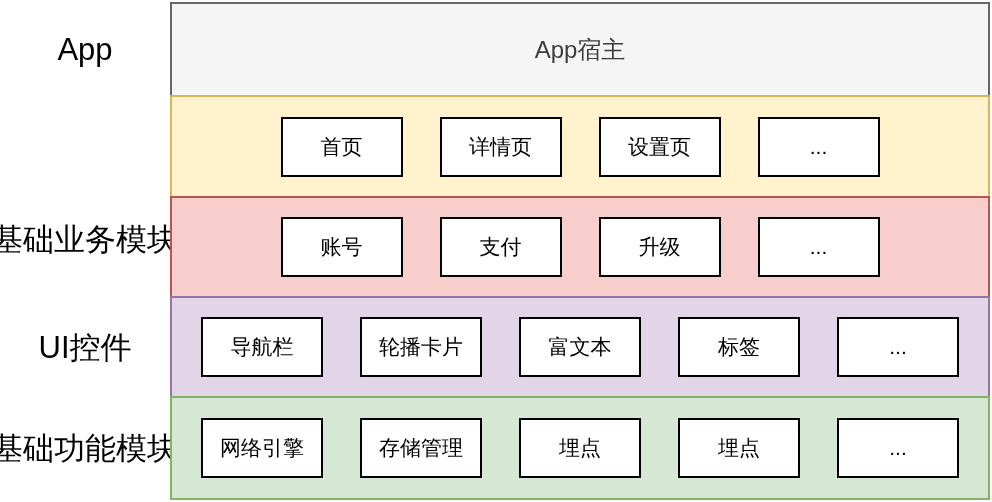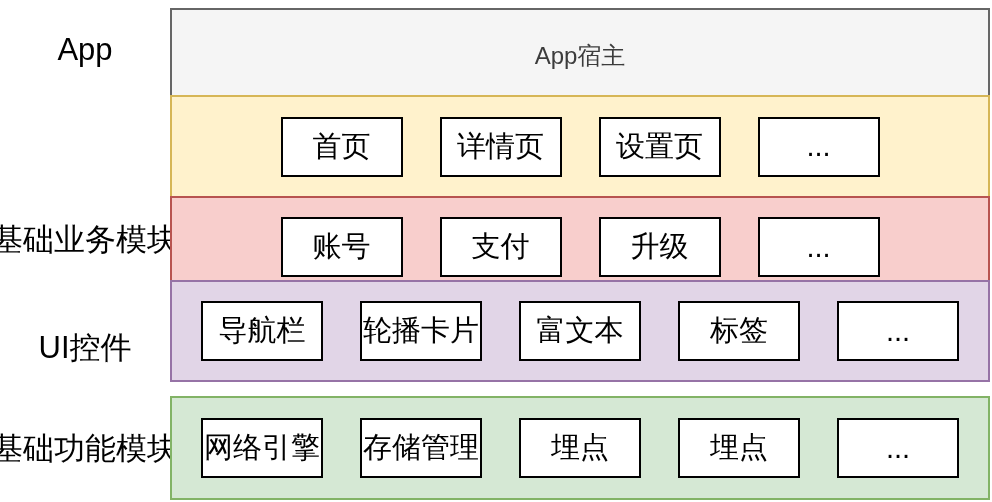--- a/index.html
+++ b/index.html
@@ -36,42 +36,42 @@
     position: absolute;
     left: 170px;
     width: 820px;
     box-sizing: border-box;
     border: 2px solid;
     display: flex;
     align-items: center;
     justify-content: center;
     gap: 37px;
   }
-  .band-app     { top: 8px;   height: 95px;  background: #f5f5f5; border-color: #666666; }
+  .band-app     { top: 2px;   height: 95px;  background: #f5f5f5; border-color: #666666; }
   .band-yellow  { top: 95px;  height: 103px; background: #fff2cc; border-color: #d6b656; }
   .band-red     { top: 196px; height: 102px; background: #f8cecc; border-color: #b85450; }
-  .band-purple  { top: 280px; height: 102px; background: #e1d5e7; border-color: #9673a6; }
+  .band-purple  { top: 296px; height: 102px; background: #e1d5e7; border-color: #9673a6; }
   .band-green   { top: 396px; height: 104px; background: #d5e8d4; border-color: #82b366; }
 
   .band-title {
     font-size: 24px;
     color: #3c3c3c;
   }
 
   
   .box {
     width: 122px;
     height: 60px;
     box-sizing: border-box;
     background: #ffffff;
     border: 2px solid #000000;
     display: flex;
     align-items: center;
     justify-content: center;
-    font-size: 29px;
+    font-size: 21px;
     color: #000000;
     white-space: nowrap;
     flex: 0 0 auto;
   }
 </style>
 </head>
 <body>
 
 <div class="canvas">
 

